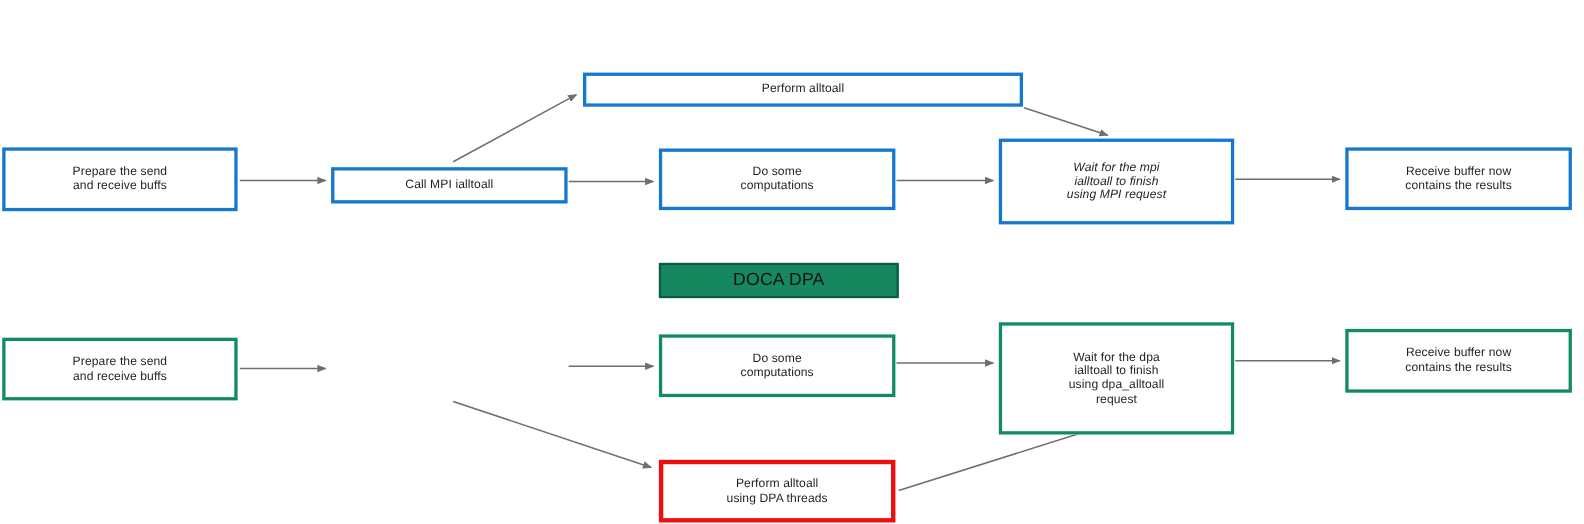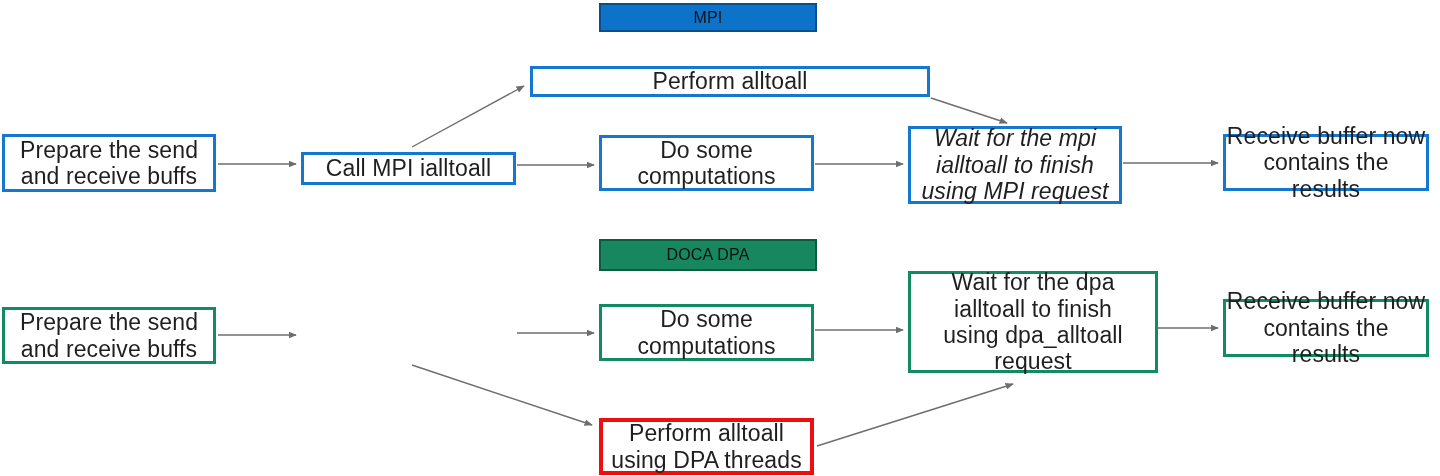--- a/index.html
+++ b/index.html
@@ -17,21 +17,21 @@
   }
   .node {
     position: absolute;
     box-sizing: border-box;
     background: #ffffff;
     display: flex;
     align-items: center;
     justify-content: center;
     text-align: center;
     color: #1f1f1f;
-    font-size: 23px;
+    font-size: 11px;
     line-height: 1.15;
     white-space: pre-line;
     letter-spacing: 0.1px;
   }
   .node.blue   { border: 3px solid var(--mpi-border, #1577D0); }
   .node.green  { border: 3px solid var(--doca-border, #128A63); }
   .node.red    { border: 4px solid var(--red-border, #EB0F0F); }
   .title-node {
     position: absolute;
     box-sizing: border-box;
@@ -84,21 +84,20 @@
     <line x1="1123" y1="163" x2="1218" y2="163" marker-end="url(#ah)"></line>
 
     <line x1="218" y1="335" x2="296" y2="335" marker-end="url(#ah)"></line>
     <line x1="517" y1="333" x2="594" y2="333" marker-end="url(#ah)"></line>
     <line x1="815" y1="330" x2="903" y2="330" marker-end="url(#ah)"></line>
     <line x1="1123" y1="328" x2="1218" y2="328" marker-end="url(#ah)"></line>
     <line x1="412" y1="365" x2="592" y2="425" marker-end="url(#ah)"></line>
     <line x1="817" y1="446" x2="1013" y2="384" marker-end="url(#ah)"></line>
   </svg>
 
-  <div class="title-node mpi" style="left:599px; top:3px; width:218px; height:29px;">MPI</div>
 
   <div class="node blue" style="left:530px; top:66px; width:400px; height:31px;">Perform alltoall</div>
 
   <div class="node blue" style="left:2px; top:134px; width:214px; height:58px;">Prepare the send
 and receive buffs</div>
 
   <div class="node blue" style="left:301px; top:152px; width:215px; height:33px;">Call MPI ialltoall</div>
 
   <div class="node blue" style="left:599px; top:135px; width:215px; height:56px;">Do some
 computations</div>
@@ -112,21 +111,21 @@
 
   <div class="title-node doca" style="left:599px; top:239px; width:218px; height:32px;">DOCA DPA</div>
 
   <div class="node green" style="left:2px; top:307px; width:214px; height:57px;">Prepare the send
 and receive buffs</div>
 
 
   <div class="node green" style="left:599px; top:304px; width:215px; height:57px;">Do some
 computations</div>
 
-  <div class="node green" style="left:908px; top:271px; width:250px; height:102px;">Wait for the dpa
+  <div class="node green" style="left:908px; top:293px; width:214px; height:102px;">Wait for the dpa
 ialltoall to finish
 using dpa_alltoall
 request</div>
 
   <div class="node green" style="left:1223px; top:299px; width:206px; height:58px;">Receive buffer now
 contains the results</div>
 
   <div class="node red" style="left:599px; top:418px; width:215px; height:57px;">Perform alltoall
 using DPA threads</div>
 

